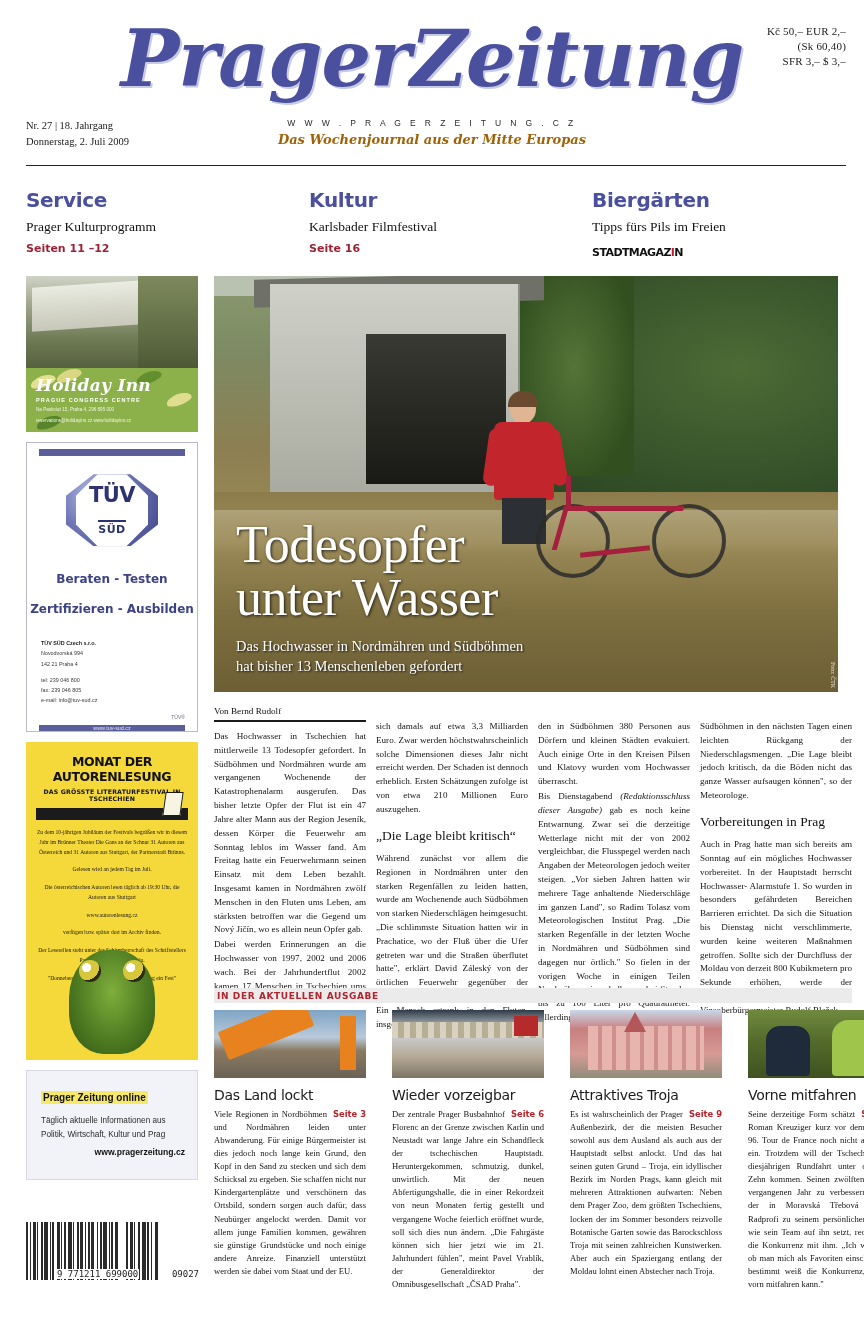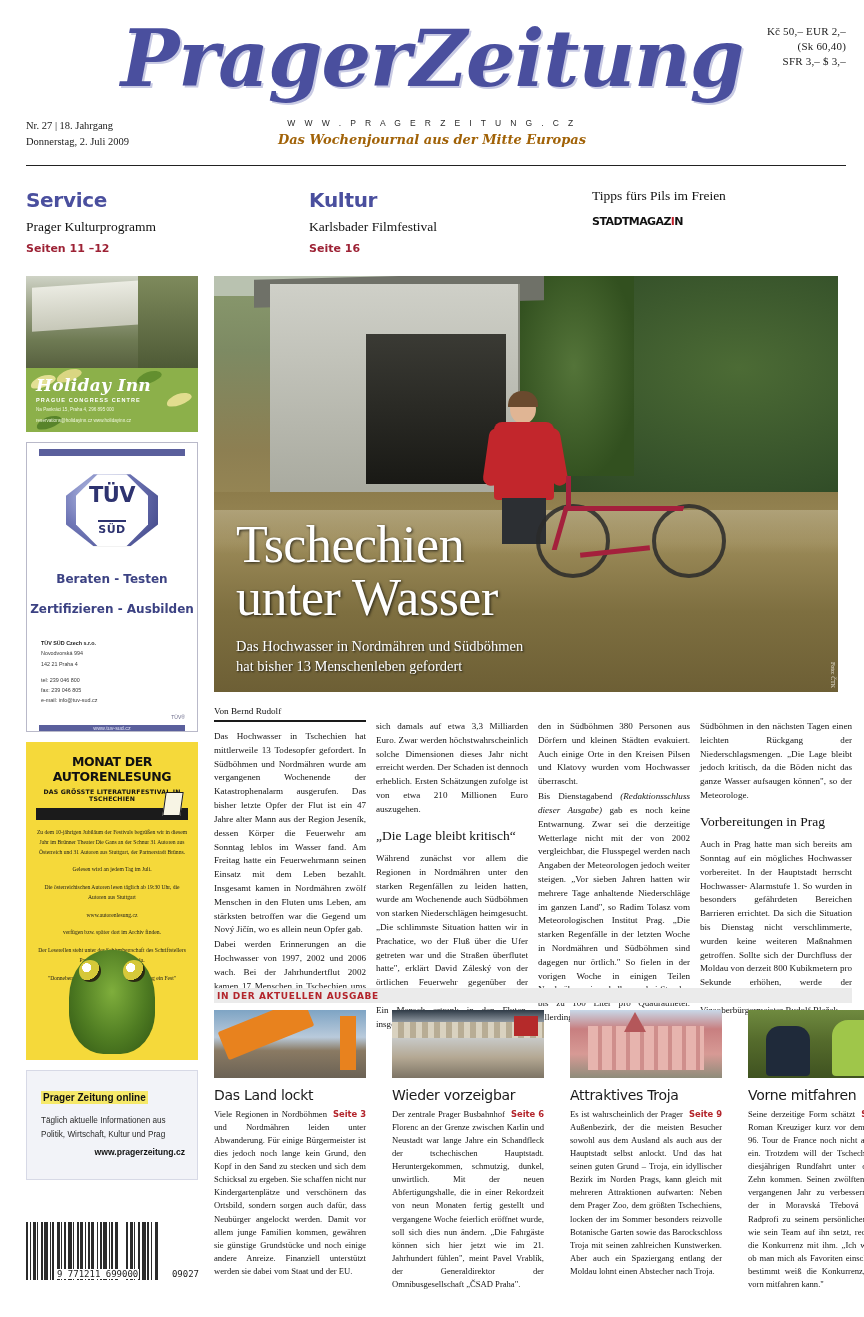--- a/index.html
+++ b/index.html
@@ -459,20 +459,21 @@
       <div class="teaser-head">Service</div>
       <div class="teaser-sub">Prager Kulturprogramm</div>
       <div class="teaser-page">Seiten 11 –12</div>
     </div>
     <div class="teaser-col c2">
       <div class="teaser-head">Kultur</div>
       <div class="teaser-sub">Karlsbader Filmfestival</div>
       <div class="teaser-page">Seite 16</div>
     </div>
     <div class="teaser-col c3">
+      <div class="teaser-head">Biergärten</div>
       <div class="teaser-sub">Tipps fürs Pils im Freien</div>
       <div class="stadtmag"><span>STADTMAGAZ</span><span class="red-i">I</span><span>N</span></div>
     </div>
   </div>
 
   <div class="sidebar">
 
     <div class="ad ad-holiday">
       <div class="hi-photo"></div>
       <div class="hi-green">
@@ -626,21 +627,21 @@
       </div>
       <div class="lp-bike">
         <span class="wheel w1"></span>
         <span class="wheel w2"></span>
         <span class="frame"></span>
         <span class="frame2"></span>
         <span class="bar"></span>
       </div>
 
       <div class="headline-block">
-        <div class="headline">Tschechien</div>
+        <div class="headline">Todesopfer</div>
         <div class="headline">unter Wasser</div>
         <div class="subhead">Das Hochwasser in Nordmähren und Südböhmen</div>
         <div class="subhead" style="margin-top:0">hat bisher 13 Menschenleben gefordert</div>
       </div>
 
       <div class="photo-credit-v">Foto: ČTK</div>
     </div>
   </div>
 
   <div class="article">

